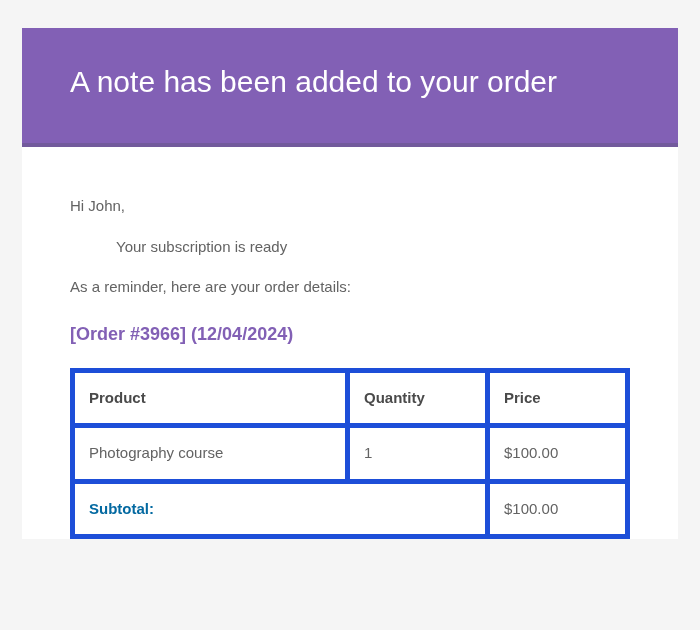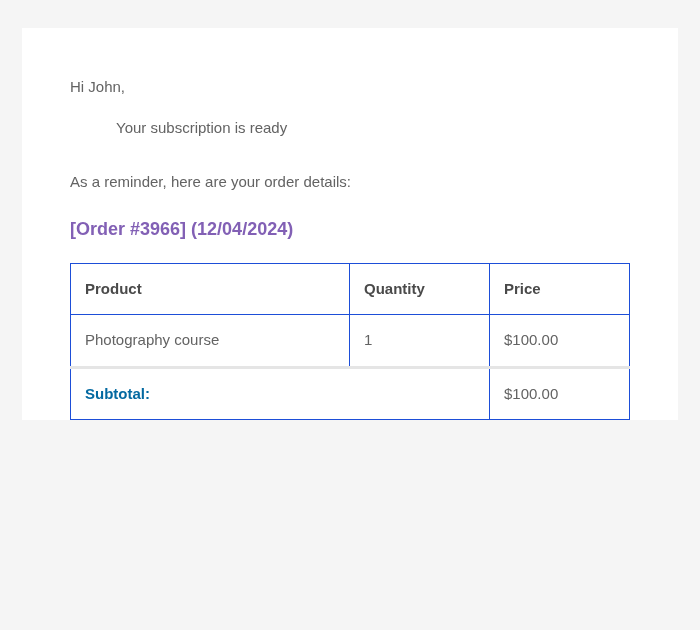--- a/index.html
+++ b/index.html
@@ -34,21 +34,21 @@
       padding: 48px 48px 0 48px;
       color: #636363;
       font-size: 15px;
       line-height: 1.5;
     }
     .email-body p {
       margin-bottom: 18px;
     }
     .note-block {
       padding-left: 46px;
-      margin-bottom: 32px;
+      margin-bottom: 18px;
     }
     .order-heading {
       color: #8260b5;
       font-weight: 700;
       font-size: 18px;
       margin-top: 22px;
       margin-bottom: 20px;
     }
     .order-heading a {
       color: #8260b5;
@@ -56,41 +56,44 @@
     }
     table.order-table {
       width: 100%;
       border-collapse: collapse;
       color: #636363;
       font-size: 15px;
     }
     table.order-table th,
     table.order-table td {
       text-align: left;
-      border: 1px solid #1d4ed8;
+      border: 5px solid #1d4ed8;
       padding: 14px 14px;
       vertical-align: middle;
     }
     table.order-table th {
       font-weight: 700;
       color: #4a4a4a;
     }
     table.order-table tfoot th {
       font-weight: 700;
       color: #0369a1;
     }
     table.order-table tfoot tr:first-child th,
     table.order-table tfoot tr:first-child td {
       border-top: 3px solid #e5e5e5;
     }
   </style>
 </head>
 <body>
 
 <div class="email-card">
+  <div class="email-header">
+    <h1>A note has been added to your order</h1>
+  </div>
   <div class="email-body">
     <p>Hi John,</p>
     <div class="note-block">Your subscription is ready</div>
     <p>As a reminder, here are your order details:</p>
     <h2 class="order-heading">
       <a href="#"><span>[Order #</span><span>3966</span><span>]</span></a>
       <span>(12/04/2024)</span>
     </h2>
 
     <table class="order-table">

